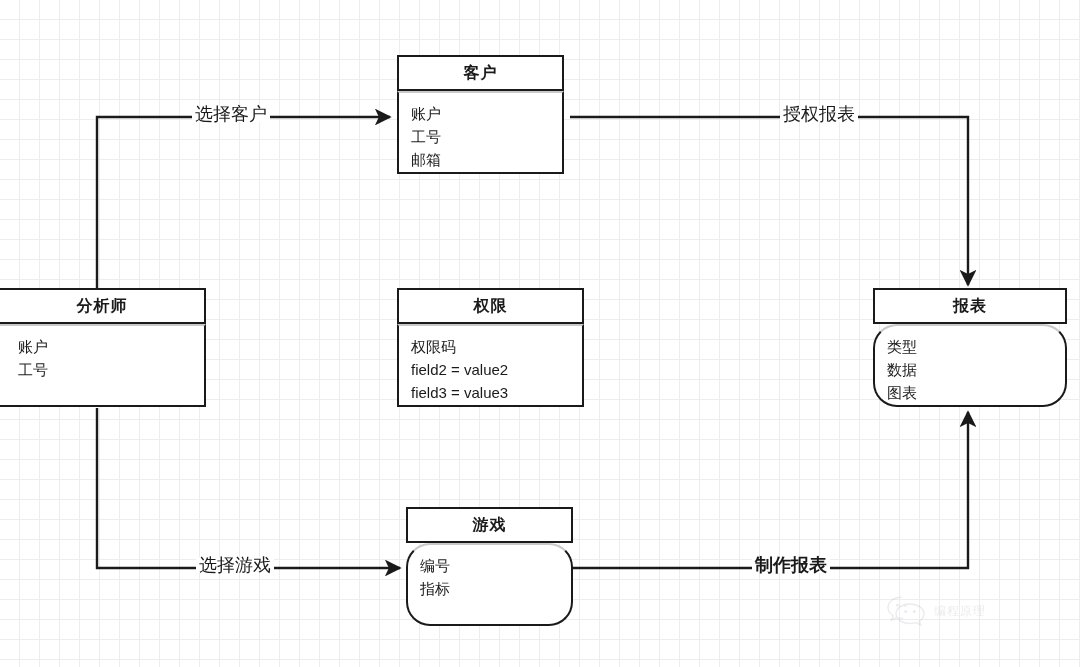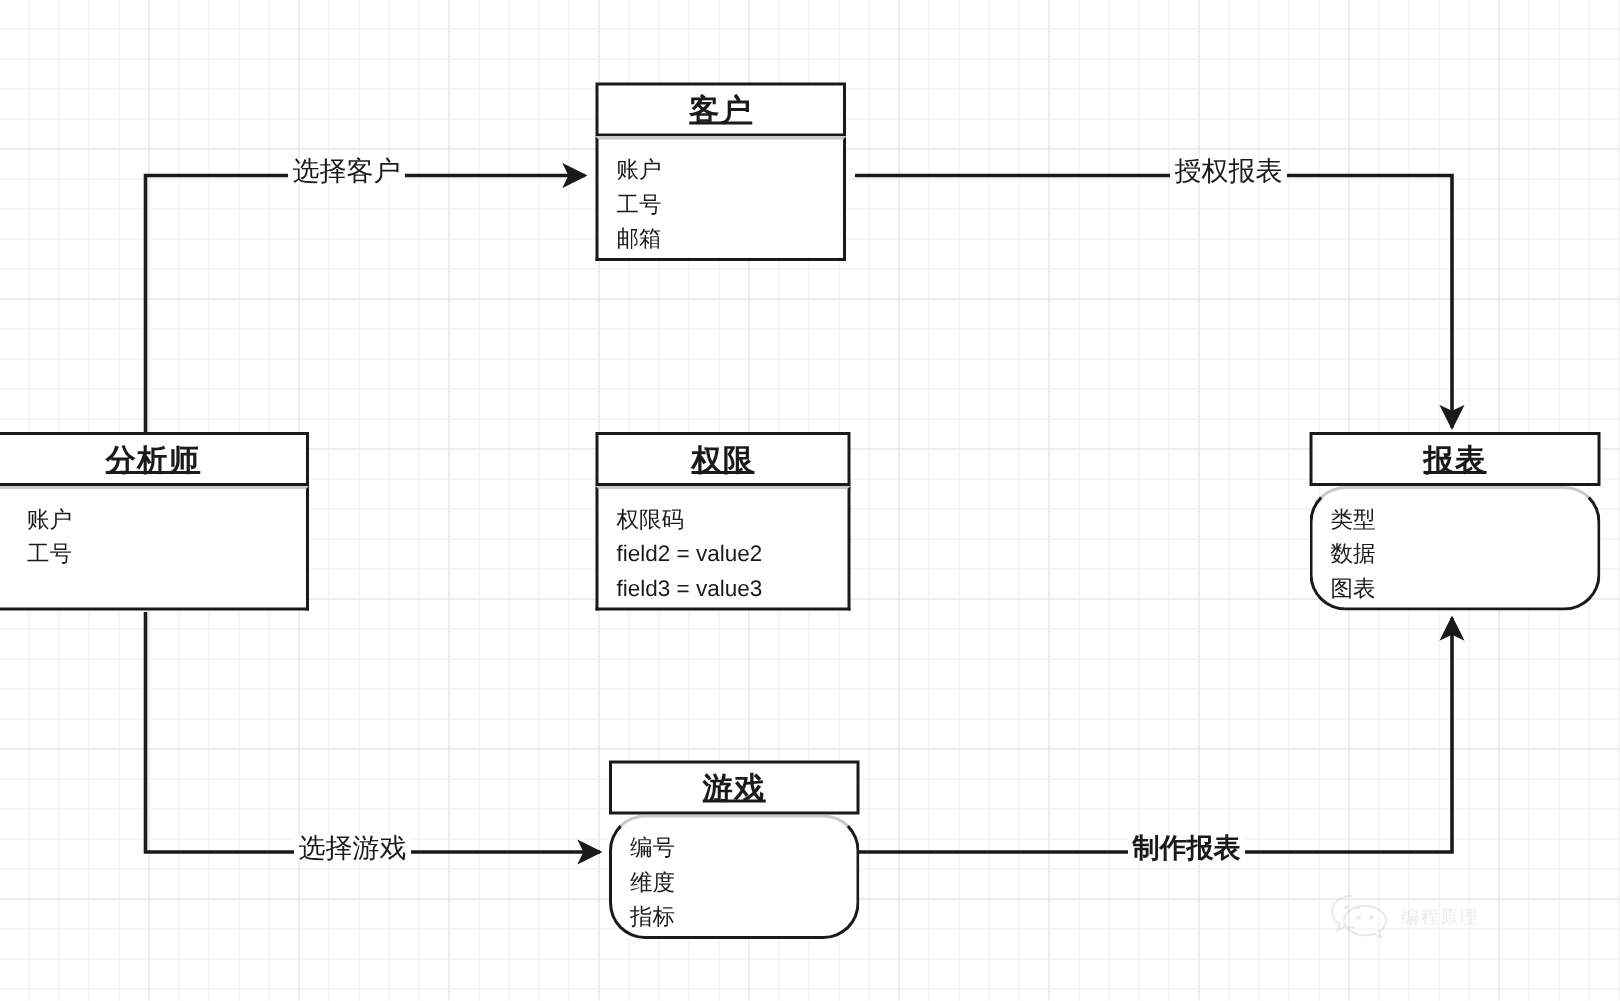--- a/index.html
+++ b/index.html
@@ -38,24 +38,23 @@
   .node-header {
     box-sizing: border-box;
     border: 2px solid #1a1a1a;
     background: #ffffff;
     height: 36px;
     display: flex;
     align-items: center;
     justify-content: center;
   }
   .node-title {
-    font-size: 20px;
+    font-size: 16px;
     font-weight: bold;
     color: #1a1a1a;
-    text-decoration: underline;
     letter-spacing: 1px;
     white-space: nowrap;
   }
   .node-body {
     box-sizing: border-box;
     border: 2px solid #1a1a1a;
     border-top: 2px solid #c9c9c9;
     background: #ffffff;
     padding: 9px 0 0 12px;
   }
@@ -144,21 +143,21 @@
   <div class="node clip-left" style="left:0px; top:288px; width:206px;">
     <div class="node-header">
       <span class="node-title">分析师</span>
     </div>
     <div class="node-body" style="height:83px; padding-left:18px;">
       <div class="node-attr">账户</div>
       <div class="node-attr">工号</div>
     </div>
   </div>
 
-  <div class="node" style="left:397px; top:288px; width:170px;">
+  <div class="node" style="left:397px; top:288px; width:187px;">
     <div class="node-header">
       <span class="node-title">权限</span>
     </div>
     <div class="node-body" style="height:83px;">
       <div class="node-attr">权限码</div>
       <div class="node-attr">field2 = value2</div>
       <div class="node-attr">field3 = value3</div>
     </div>
   </div>
 
@@ -172,21 +171,20 @@
       <div class="node-attr">图表</div>
     </div>
   </div>
 
   <div class="node" style="left:406px; top:507px; width:167px;">
     <div class="node-header">
       <span class="node-title">游戏</span>
     </div>
     <div class="node-body" style="height:83px;border-radius:24px;">
       <div class="node-attr">编号</div>
-      <div class="node-attr">维度</div>
       <div class="node-attr">指标</div>
     </div>
   </div>
 
   <div class="watermark">
     <svg width="40" height="34" viewBox="0 0 40 34">
       <g fill="none" stroke="#b9bec6" stroke-width="1.4">
         <path d="M15.5 3.2 C 7.8 3.2 2.0 8.0 2.0 13.6 C 2.0 16.9 4.0 19.8 7.2 21.7
                  L 5.6 26.2 L 10.8 23.6 C 12.3 24.0 13.9 24.2 15.5 24.2
                  C 16.1 24.2 16.7 24.2 17.3 24.1"></path>

